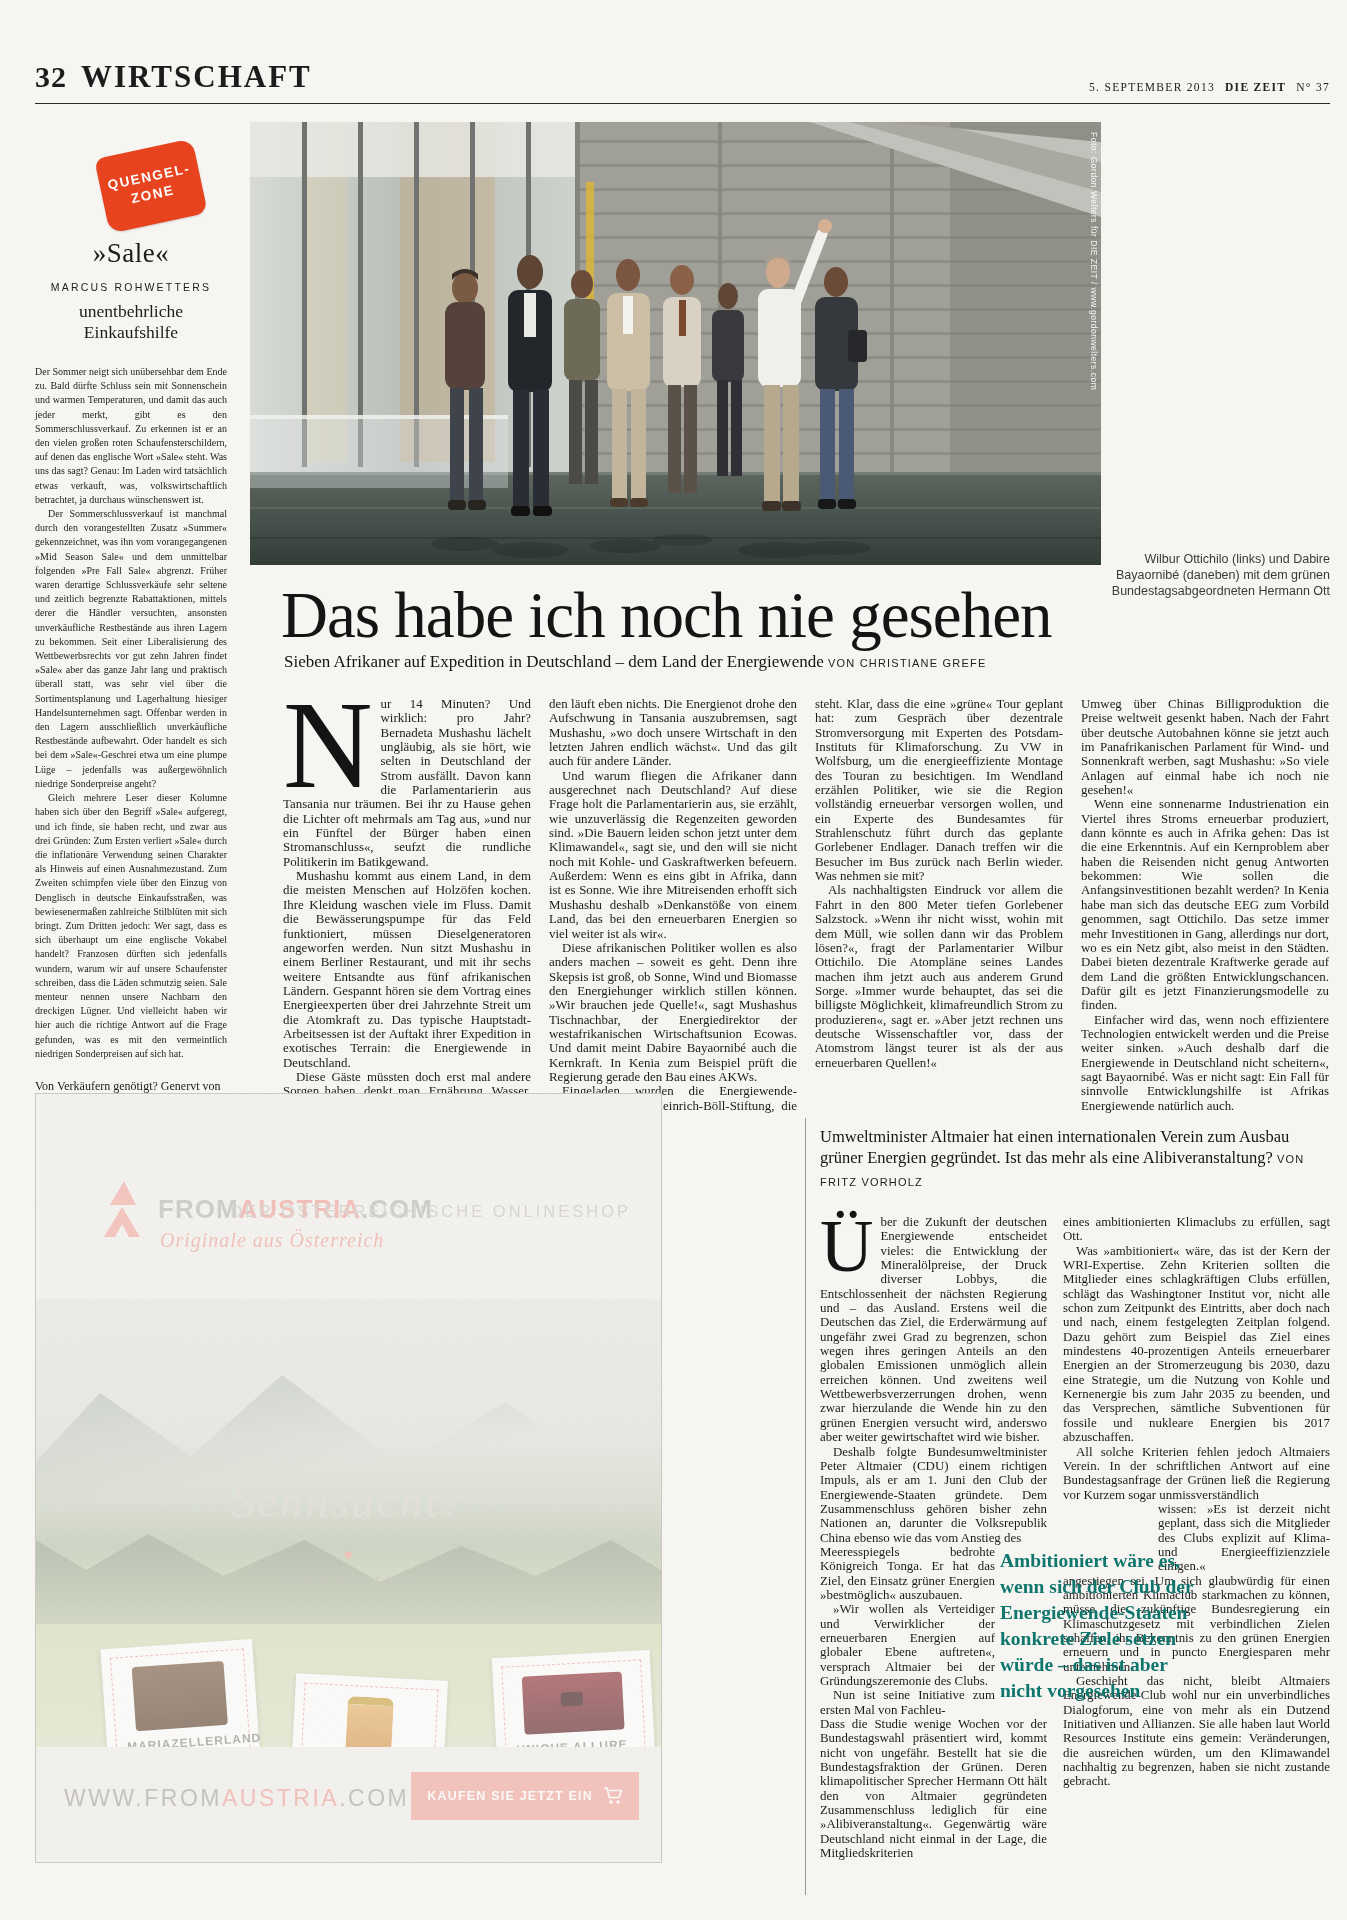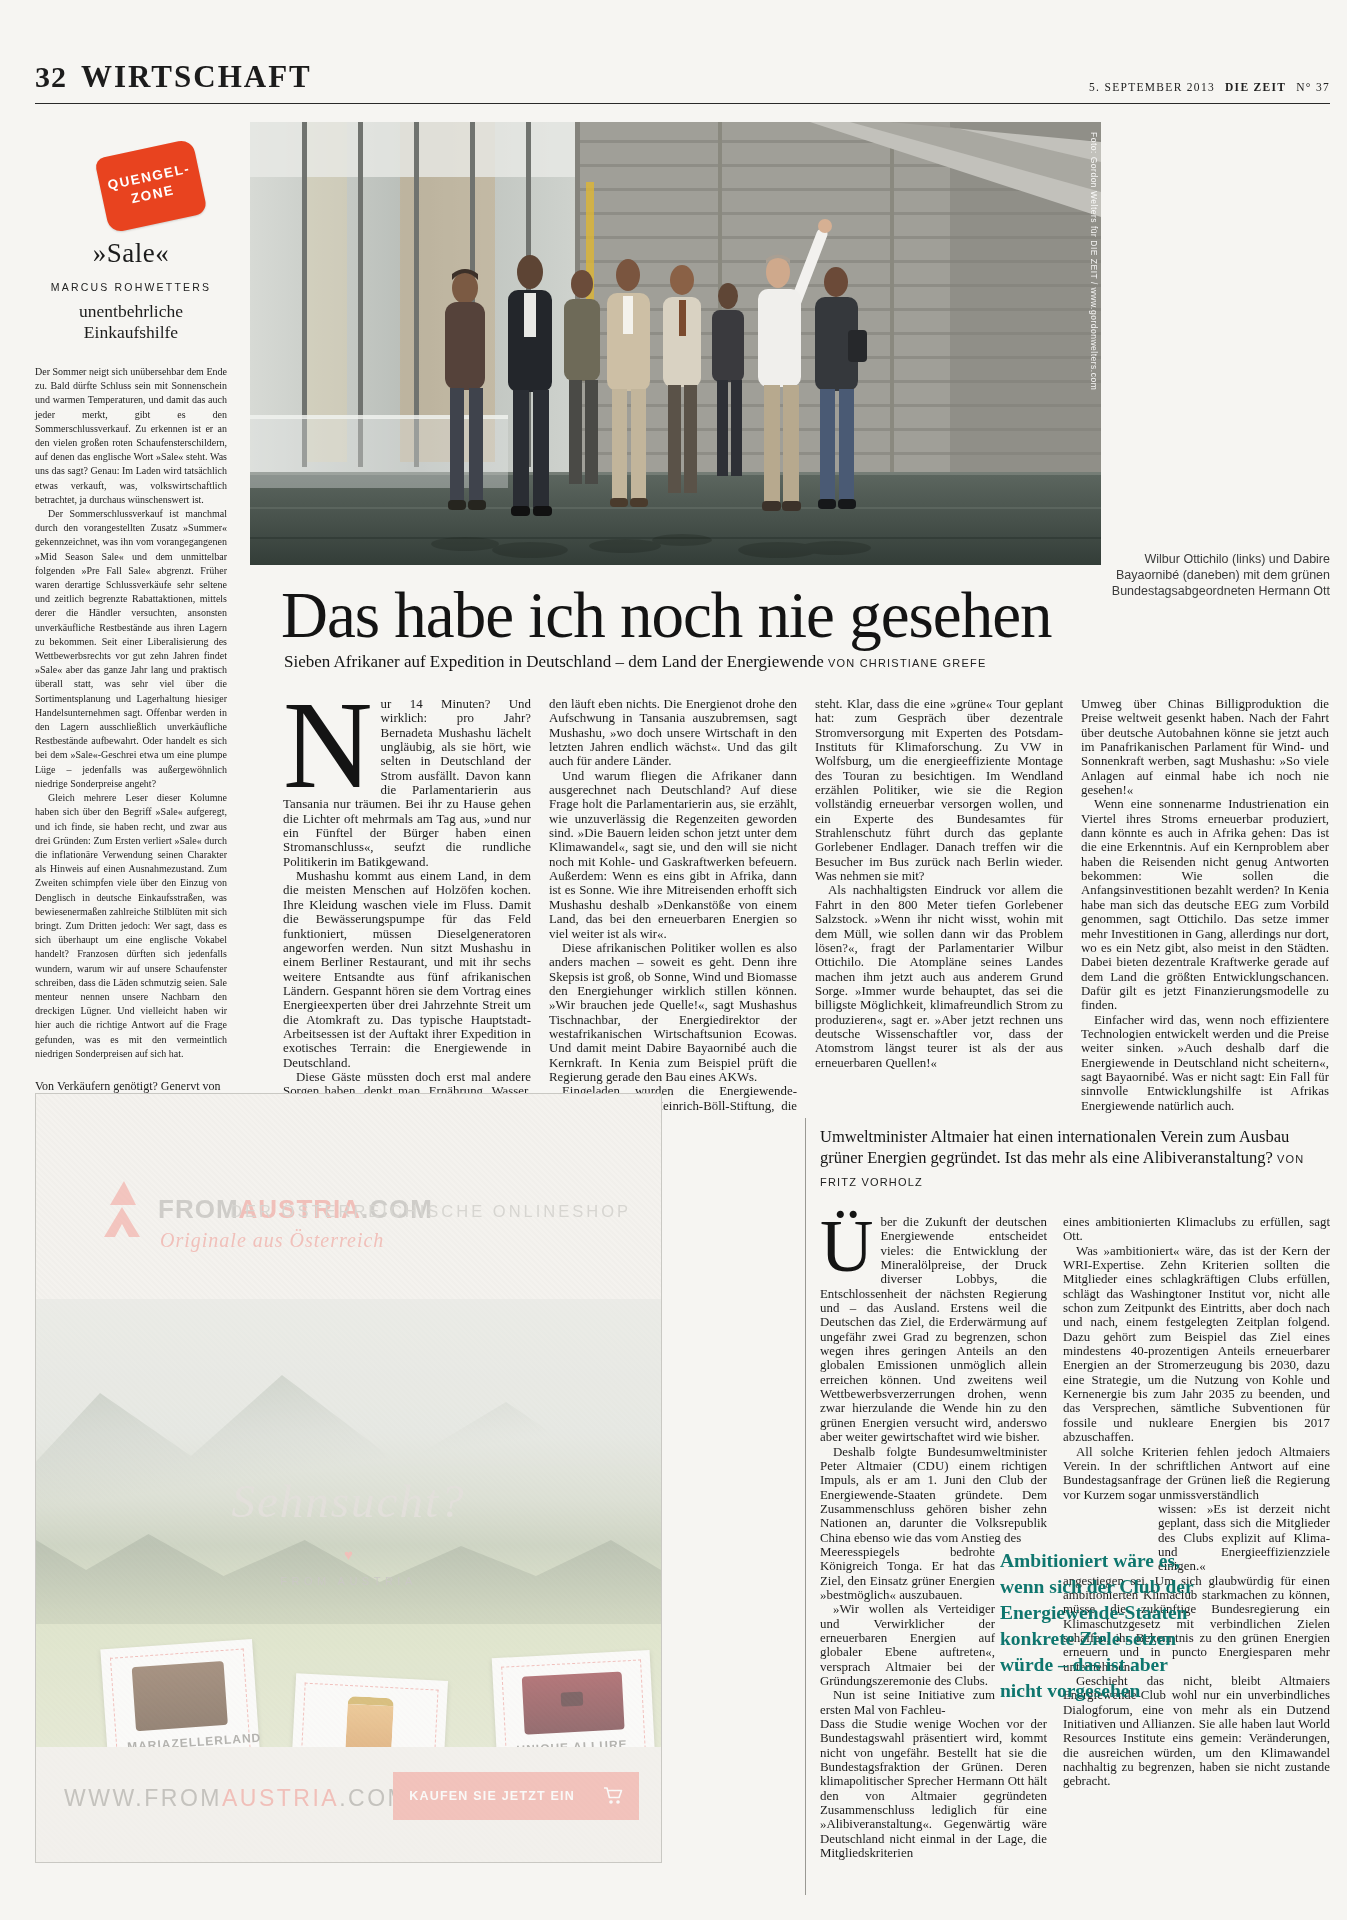--- a/index.html
+++ b/index.html
@@ -105,21 +105,21 @@
   .p2 { width:46px; height:92px; background:linear-gradient(#e8b268,#c97f3a); border-radius:8px 8px 4px 4px; border-top:8px solid #caa23f; }
   .p3 { width:100px; height:58px; background:linear-gradient(#8e2f36,#5d1f26); border-radius:4px; position:relative; }
   .p3:after { content:""; position:absolute; left:38px; top:18px; width:22px; height:14px; background:#3a1418; border-radius:3px; }
   .stamp-name { font-size:12px; font-weight:bold; letter-spacing:1px; color:#8f8f8b; }
   .ad-bottom { position:absolute; left:0; top:653px; width:625px; height:115px; background:#f2f0eb; }
   .ad-url { position:absolute; left:28px; top:38px; font-family:"Liberation Sans", sans-serif;
     font-size:23px; letter-spacing:2.5px; color:#a9a7a2; }
   .ad-url .pink { color:var(--ad_pink, #f0a29b); }
   .ad-button { position:absolute; right:22px; top:25px; height:48px; padding:0 16px;
     background:var(--ad_pink_btn, #f2a79f); color:#fff; font-family:"Liberation Sans", sans-serif;
-    font-size:12.5px; letter-spacing:1.2px; font-weight:bold; display:flex; align-items:center; gap:28px;
+    font-size:12.5px; letter-spacing:1.2px; font-weight:bold; display:flex; align-items:center; gap:10px;
     border:none; cursor:pointer; }
 </style>
 </head>
 <body>
 
 <div id="page">
 
   <header class="masthead">
     <div class="mh-left">
       <span class="page-num">32</span><span class="section-title">WIRTSCHAFT</span>

